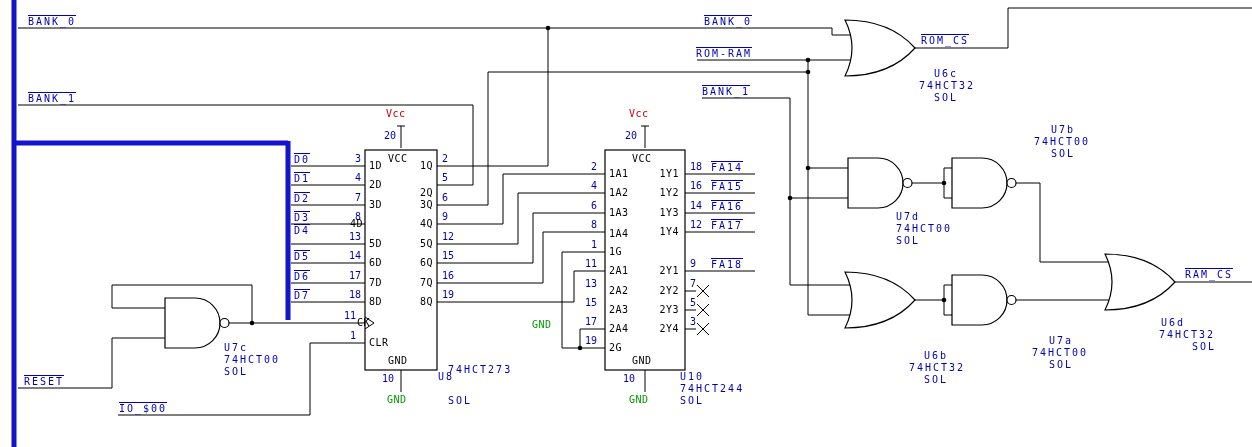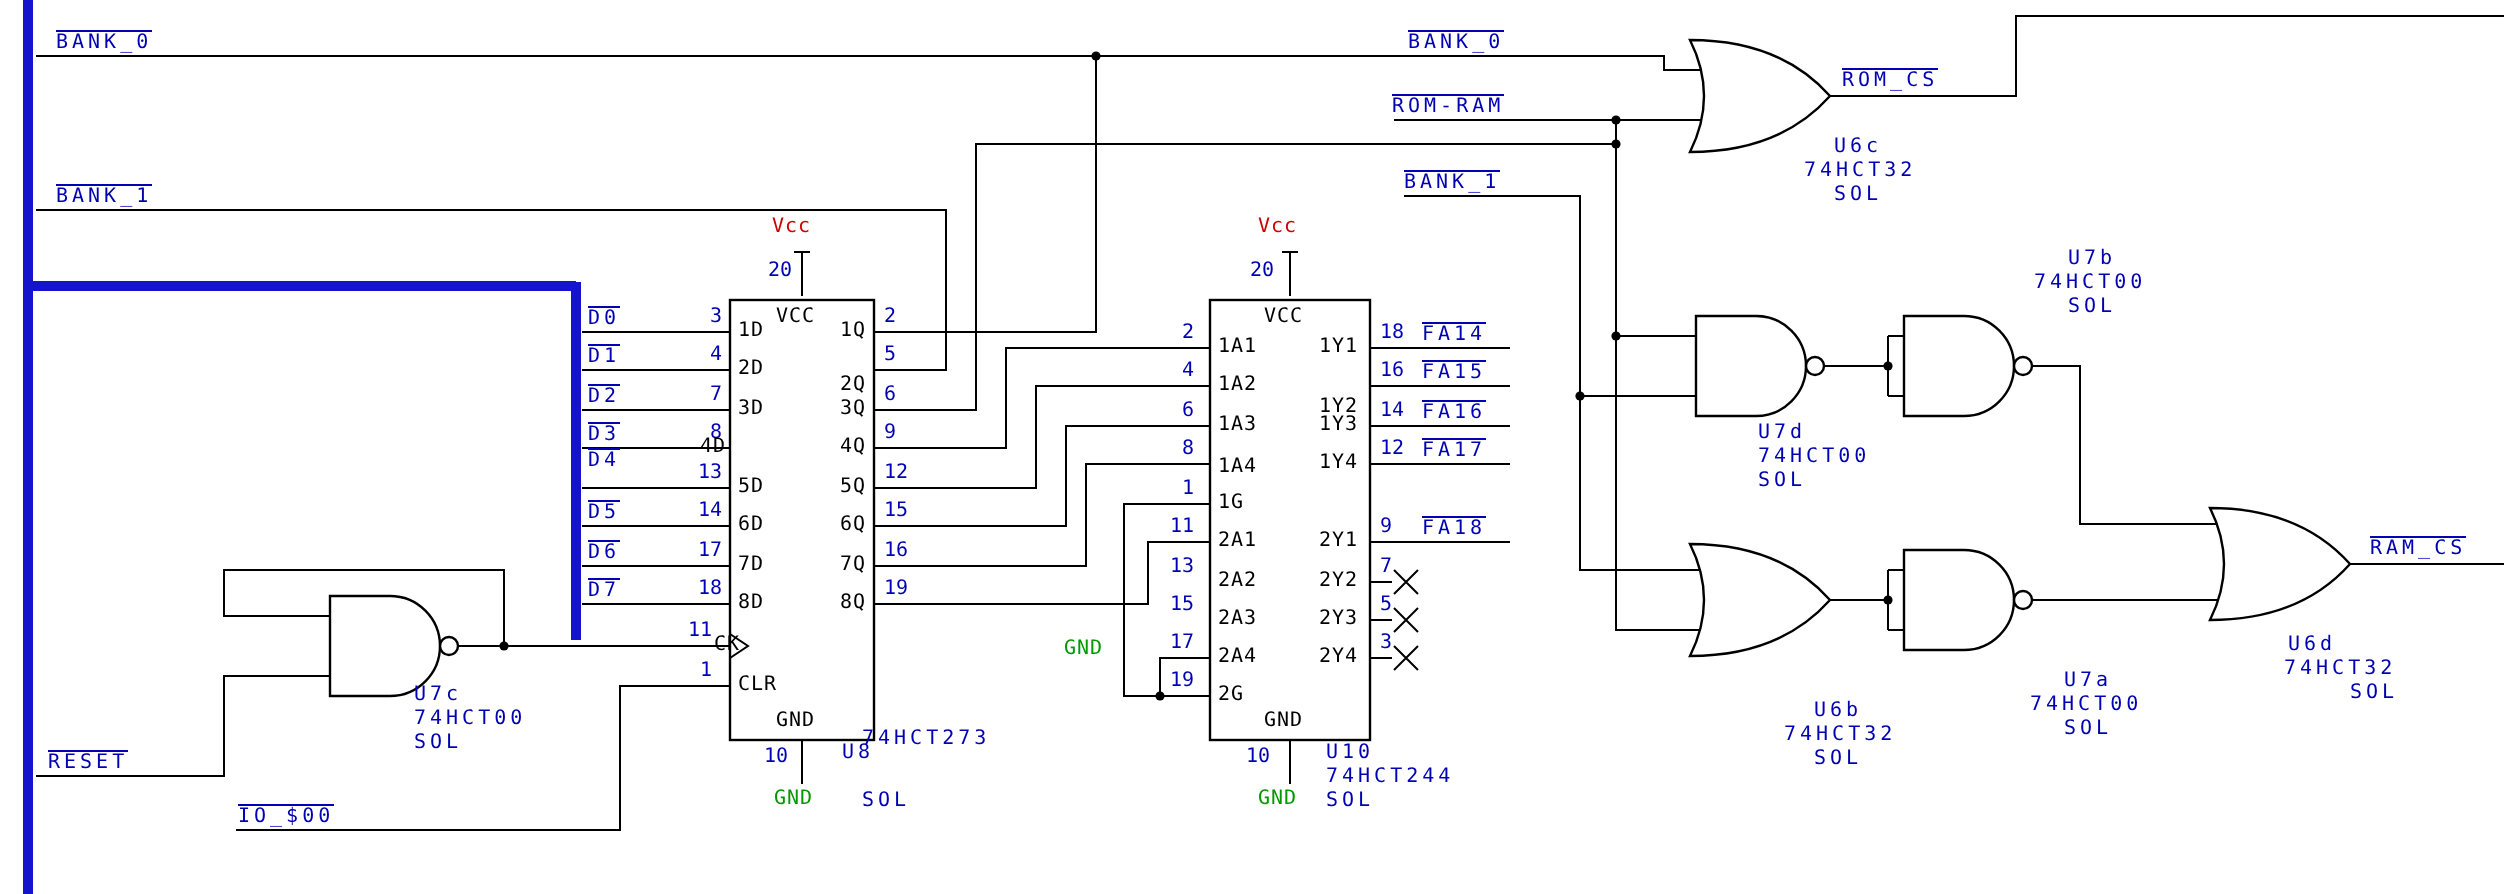--- a/index.html
+++ b/index.html
@@ -1,21 +1,21 @@
 <!DOCTYPE html>
 <html><head>
 <meta charset="utf-8">
 <style>
   html,body{margin:0;padding:0;background:#fff;}
   .stage{position:relative;width:1252px;height:447px;background:#ffffff;overflow:hidden;
          font-family:"DejaVu Sans Mono", monospace;font-size:10px;}
   svg{position:absolute;left:0;top:0;}
   .s{position:absolute;white-space:pre;line-height:10px;}
   .lbl{color:#0000b4;letter-spacing:2px;border-top:1px solid #0000b4;padding-top:1px;}
-  .ref{color:#0000b4;letter-spacing:2px;}
+  .ref{color:#0000b4;letter-spacing:2px;margin-left:17px;}
   .pin{color:#0000b4;letter-spacing:0px;}
   .txt{color:#000000;letter-spacing:0.5px;}
   .pwr{color:#cc0000;letter-spacing:0.5px;}
   .gnd{color:#009900;letter-spacing:0.5px;}
   .r{text-align:right;}
 </style>
 </head>
 <body>
 
 <div class="stage">
@@ -197,21 +197,21 @@
 <span class="s txt" style="left:609px;top:188px">1A2</span>
 <span class="s txt" style="left:609px;top:208px">1A3</span>
 <span class="s txt" style="left:609px;top:229px">1A4</span>
 <span class="s txt" style="left:609px;top:247px">1G</span>
 <span class="s txt" style="left:609px;top:266px">2A1</span>
 <span class="s txt" style="left:609px;top:286px">2A2</span>
 <span class="s txt" style="left:609px;top:305px">2A3</span>
 <span class="s txt" style="left:609px;top:324px">2A4</span>
 <span class="s txt" style="left:609px;top:343px">2G</span>
 <span class="s txt r" style="left:646px;top:169px;width:33px">1Y1</span>
-<span class="s txt r" style="left:646px;top:199px;width:33px">1Y2</span>
+<span class="s txt r" style="left:646px;top:188px;width:33px">1Y2</span>
 <span class="s txt r" style="left:646px;top:208px;width:33px">1Y3</span>
 <span class="s txt r" style="left:646px;top:227px;width:33px">1Y4</span>
 <span class="s txt r" style="left:646px;top:266px;width:33px">2Y1</span>
 <span class="s txt r" style="left:646px;top:286px;width:33px">2Y2</span>
 <span class="s txt r" style="left:646px;top:305px;width:33px">2Y3</span>
 <span class="s txt r" style="left:646px;top:324px;width:33px">2Y4</span>
 
 <span class="s pwr" style="left:386px;top:109px">Vcc</span>
 <span class="s pwr" style="left:629px;top:109px">Vcc</span>
 <span class="s gnd" style="left:387px;top:395px">GND</span>

